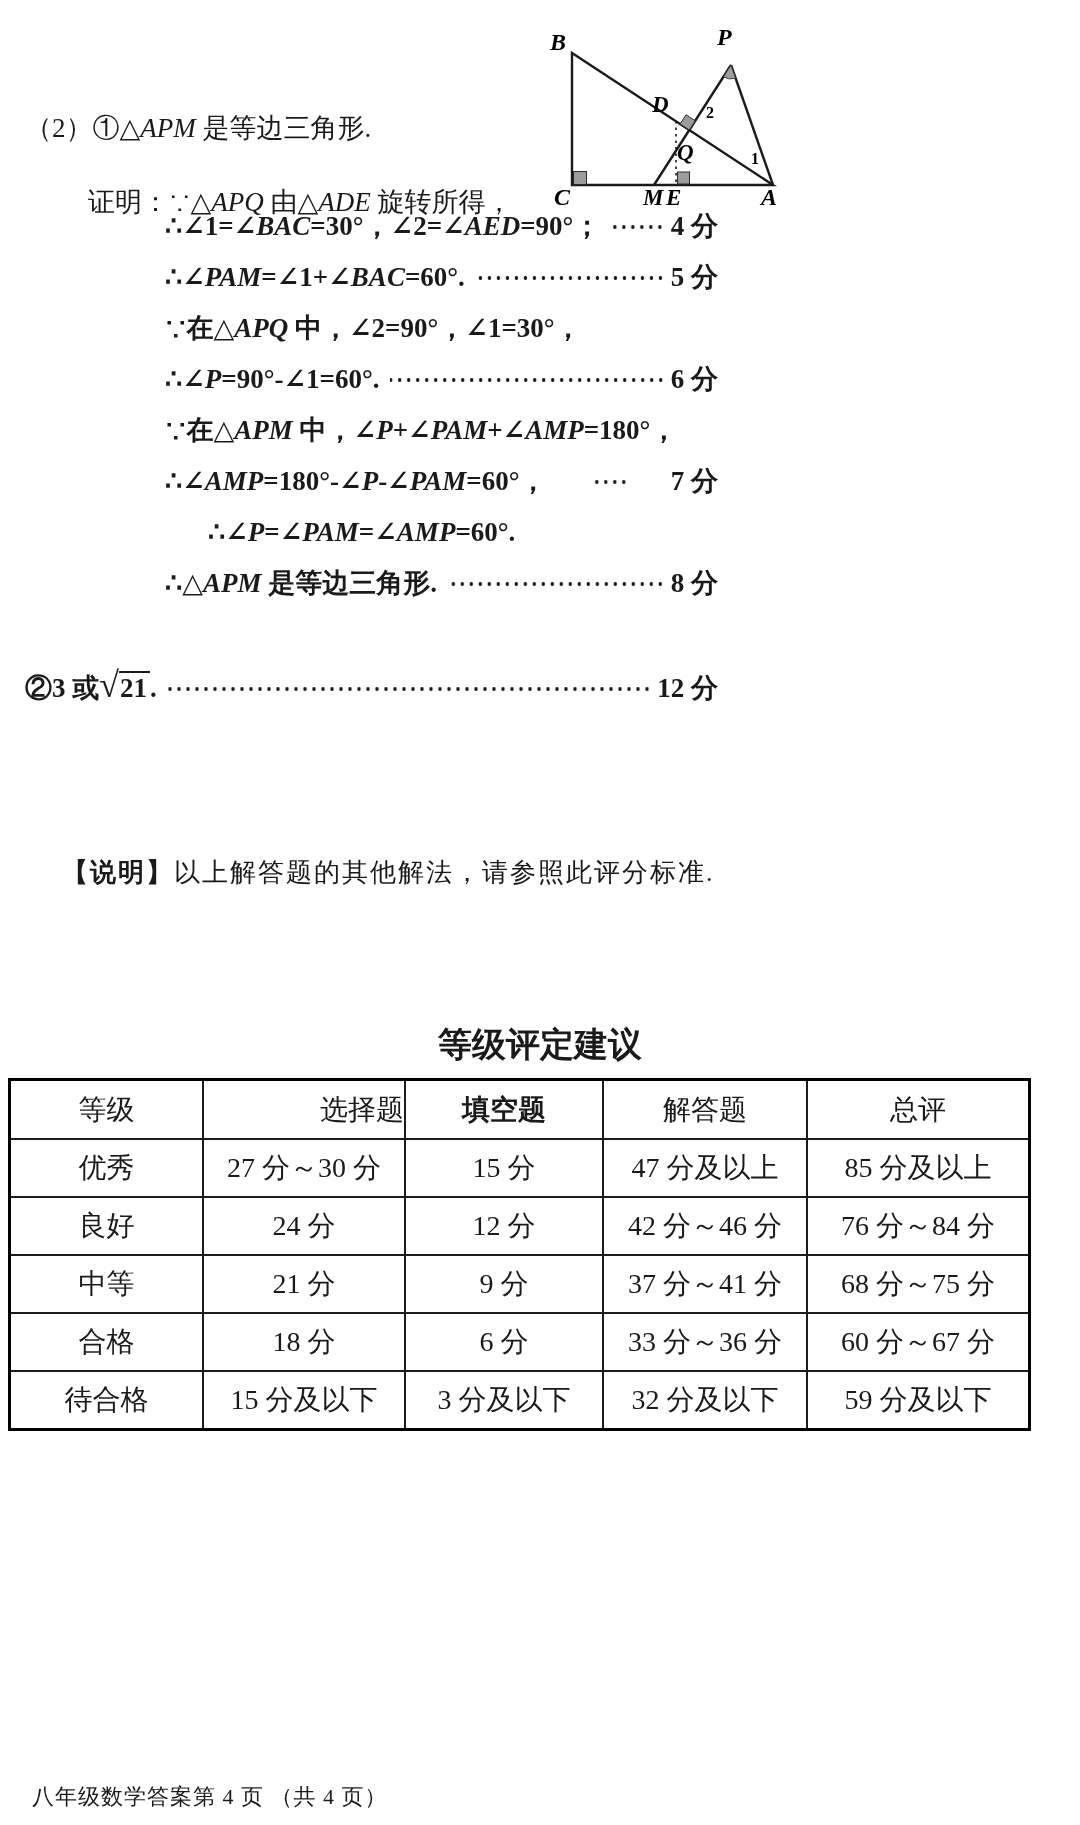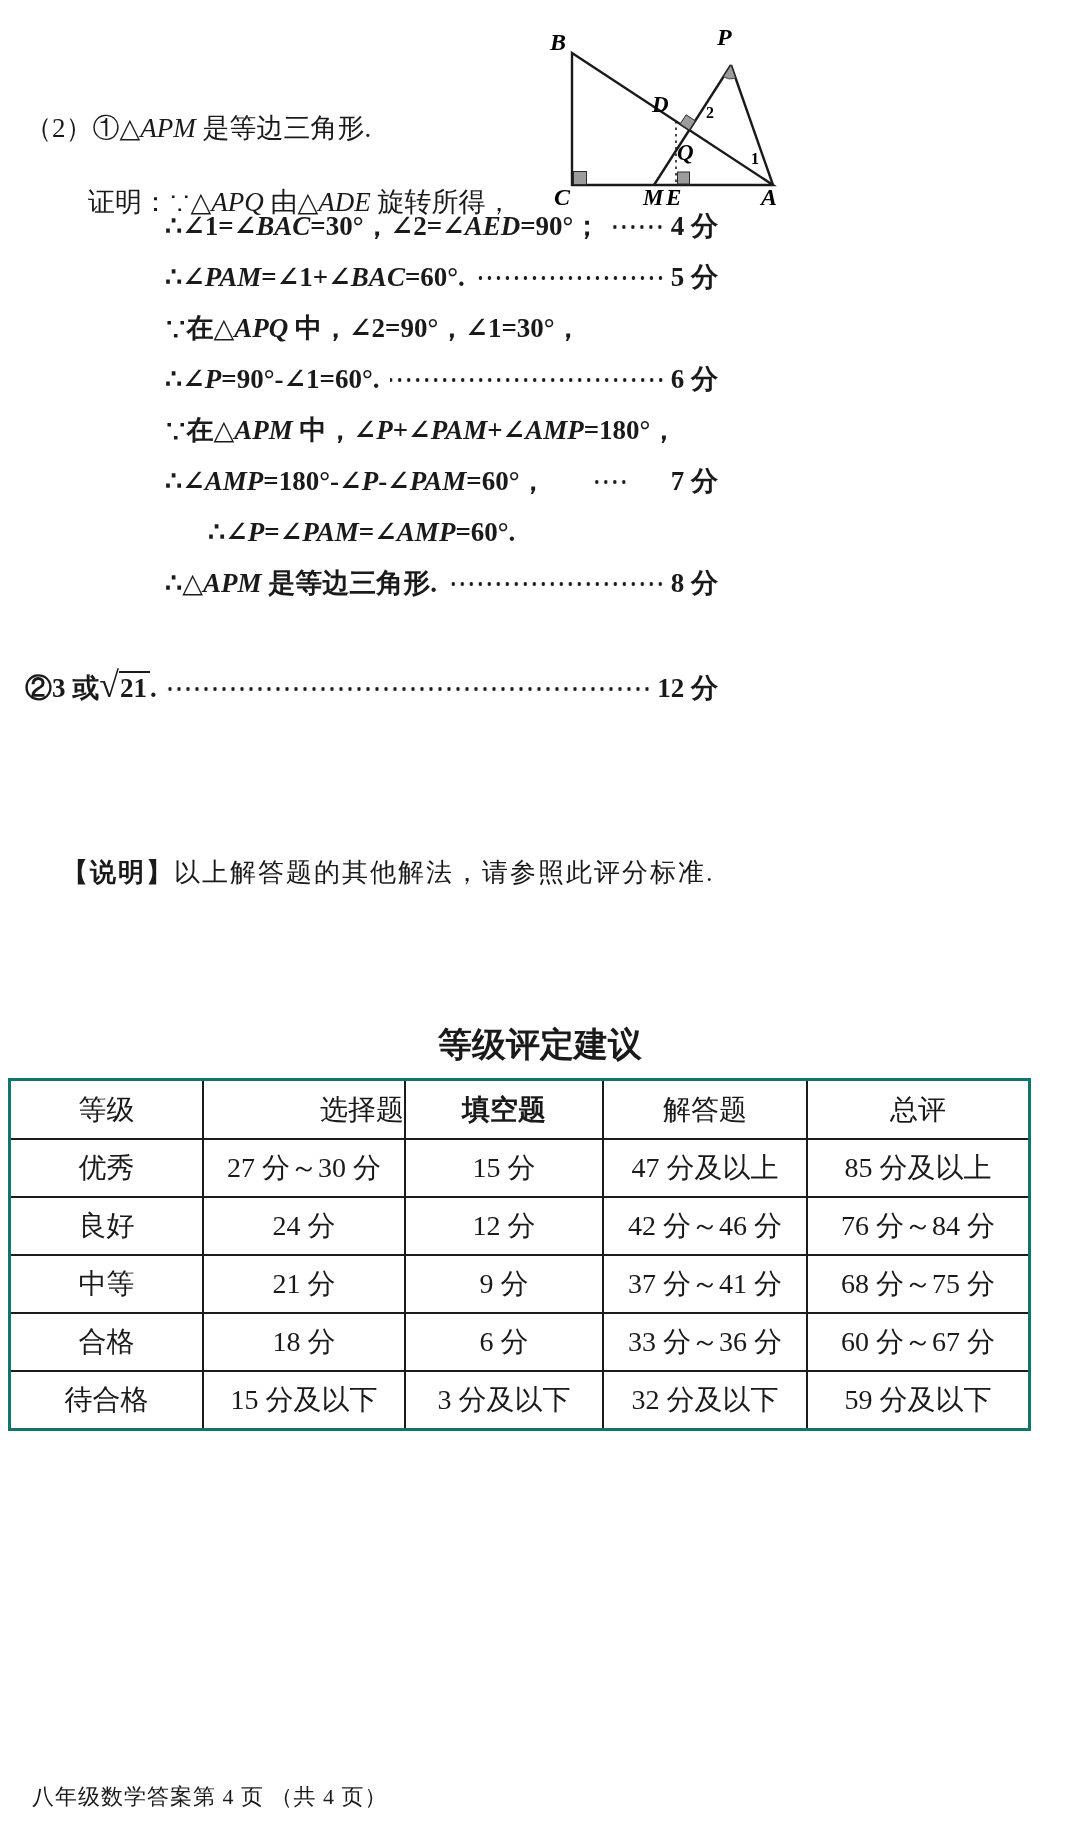--- a/index.html
+++ b/index.html
@@ -19,21 +19,21 @@
   .radicand{border-top:2.5px solid #1a1a1a;padding:0 3px 0 1px;}
   
   .note{font-size:26px;letter-spacing:2px;}
   .note .lbl{font-weight:bold;}
   
   .tbl-title{width:100%;text-align:center;font-family:"Liberation Sans","DejaVu Sans",sans-serif;
              font-weight:bold;font-size:34px;}
   table.grade{border-collapse:collapse;table-layout:fixed;}
   table.grade td{border:2px solid #1c1c1c;text-align:center;vertical-align:middle;
                  font-size:28px;height:56px;padding:0;}
-  table.grade{border:3px solid #0f766e;}
+  table.grade{border:3px solid #000000;}
   
   .footer{width:100%;font-size:22px;letter-spacing:1px;padding-left:32px;}
   .watermark{font-size:17px;color:#cfaeae;font-family:"Liberation Sans","DejaVu Sans",sans-serif;}
   
   .dlabel{font-family:"Liberation Serif","DejaVu Serif",serif;font-style:italic;font-weight:bold;}
 </style>
 </head>
 <body>
 
 <div id="page">

